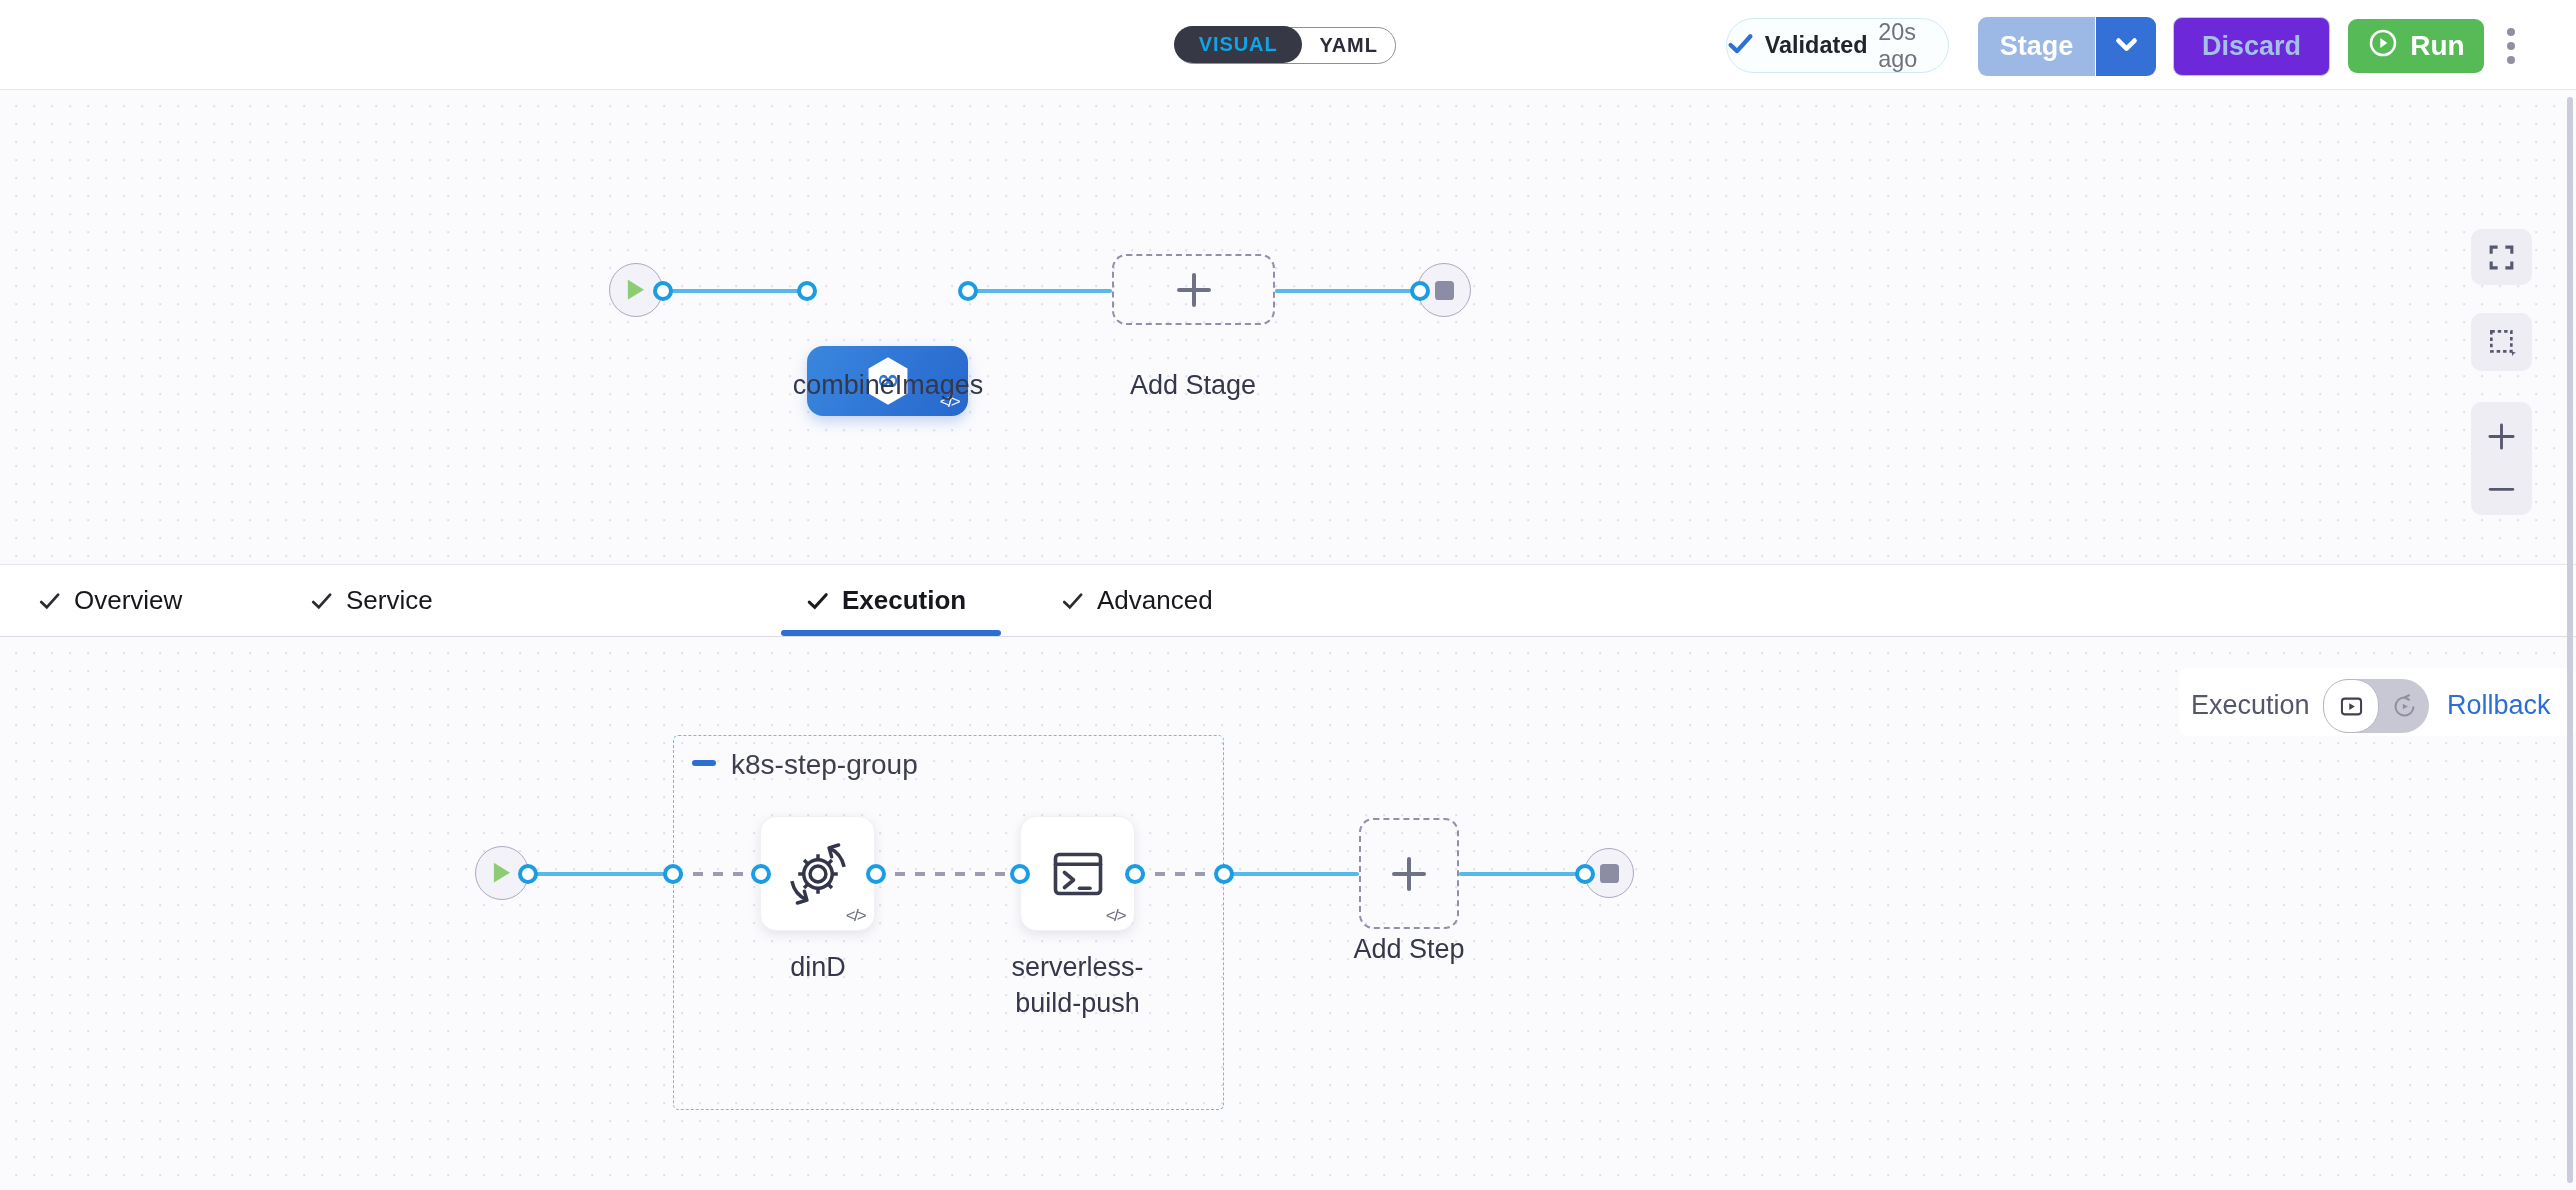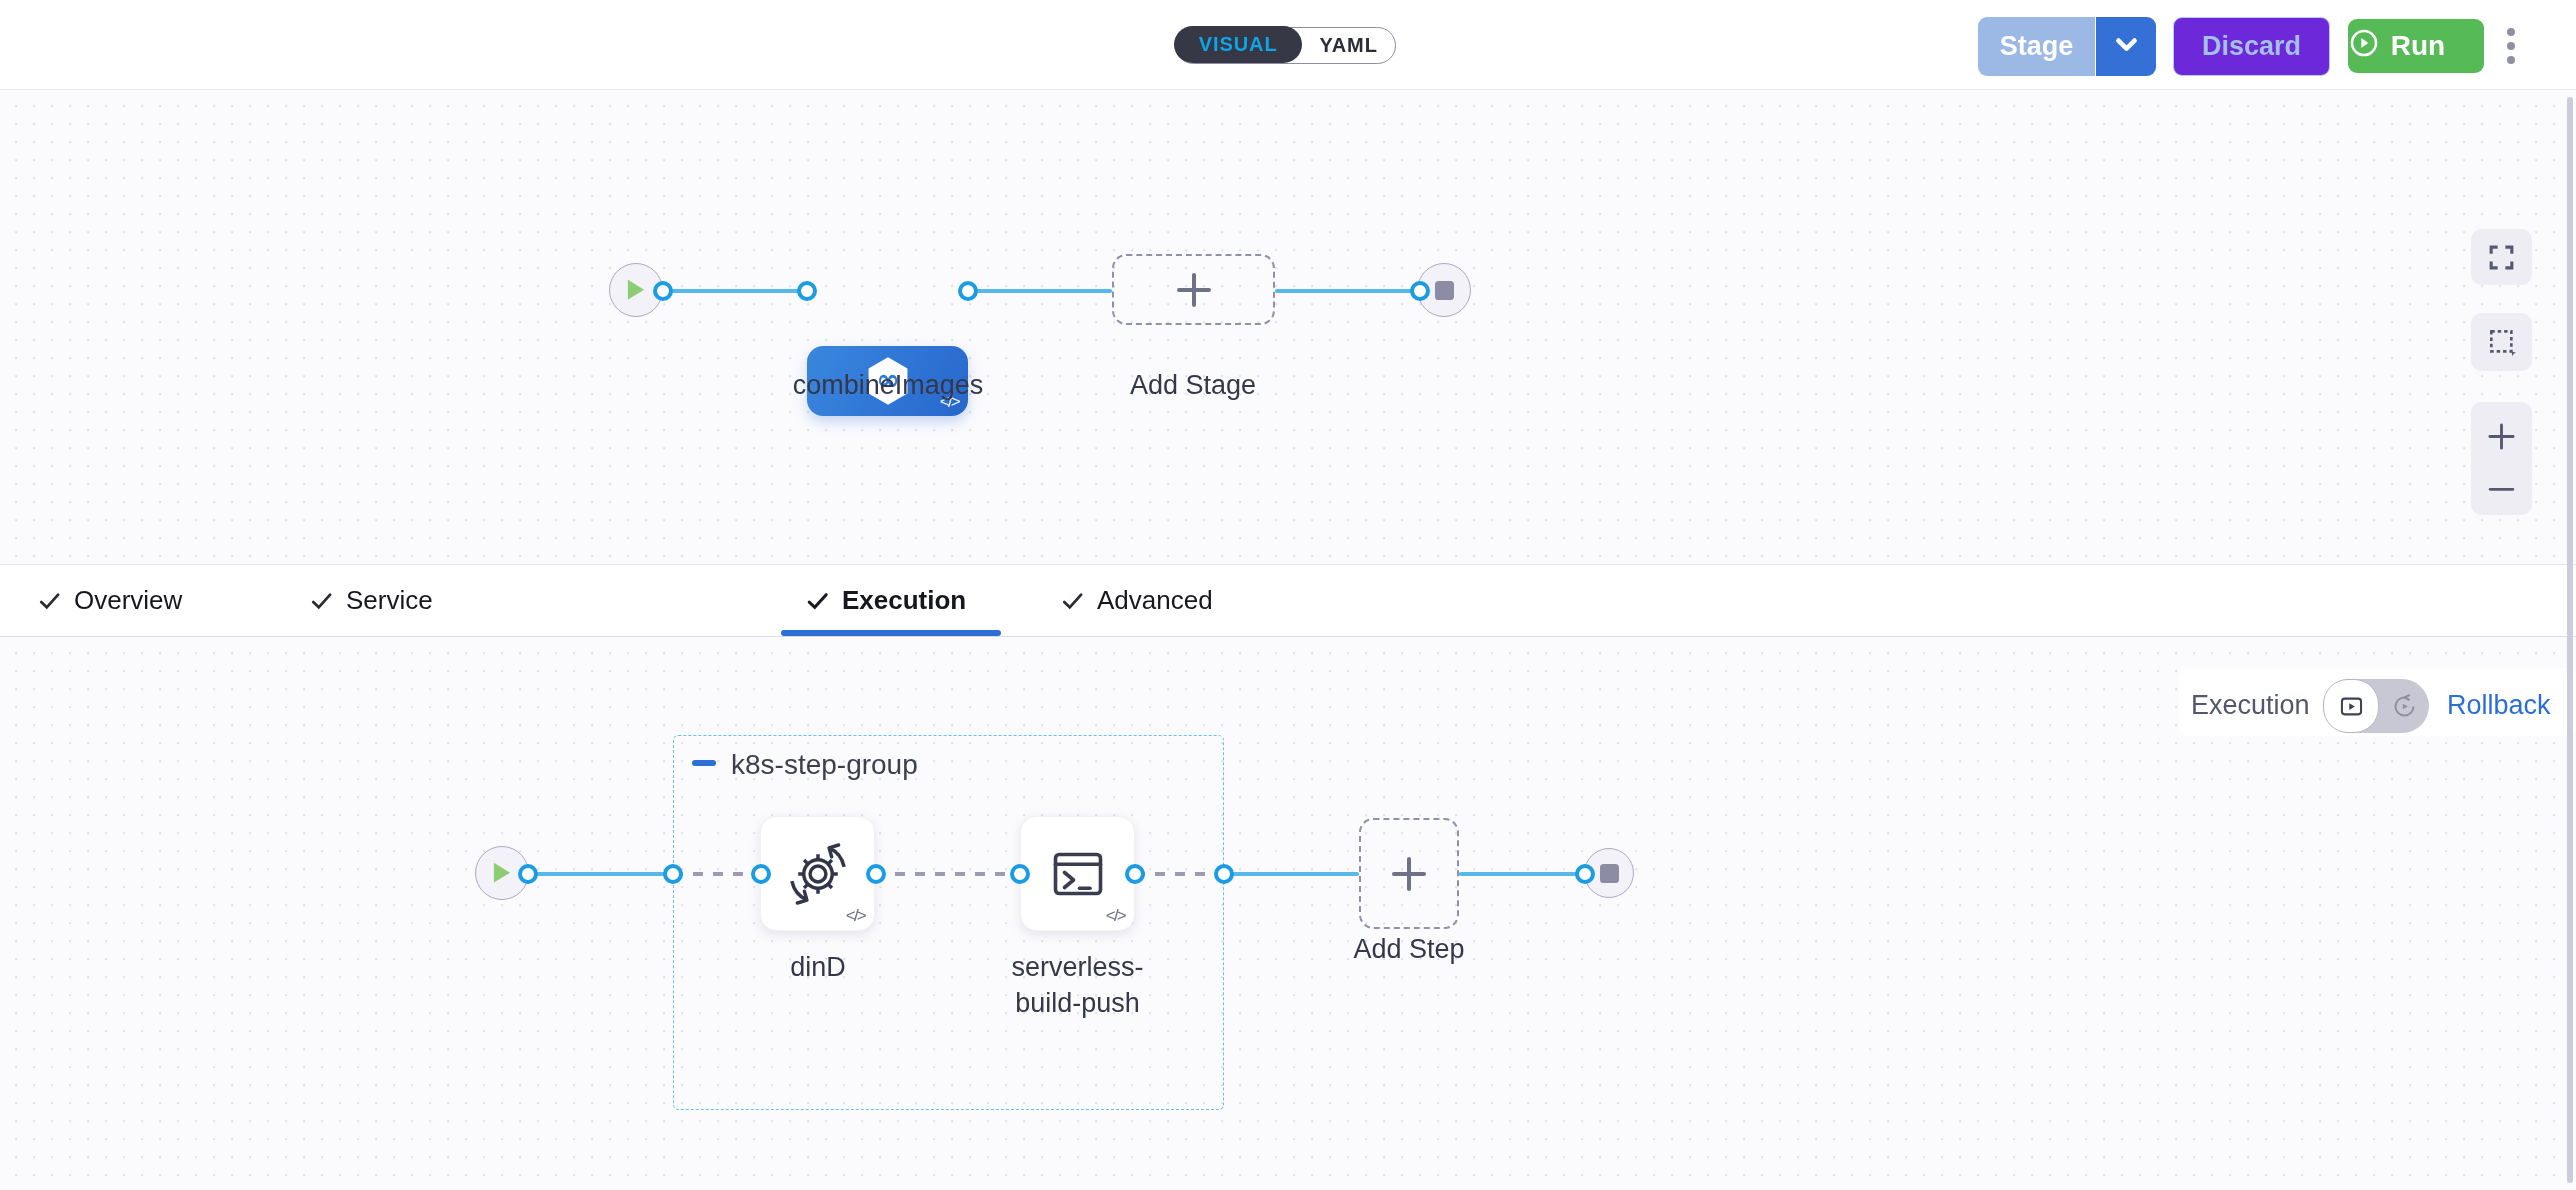--- a/index.html
+++ b/index.html
@@ -13,21 +13,21 @@
   .mode-toggle { position:absolute; left:1175px; top:27px; width:221px; height:37px; border:1.8px solid #8c8da2; border-radius:20px; background:#fff; display:flex; align-items:center; }
   .mode-visual { width:128px; height:37px; margin:-1.8px 0 0 -1.8px; background:#363846; border-radius:20px; color:#0ea5e9; font-size:20px; font-weight:bold; letter-spacing:0.9px; display:flex; align-items:center; justify-content:center; }
   .mode-yaml { flex:1; text-align:center; color:#2b2c38; font-size:20px; font-weight:bold; letter-spacing:0.9px; }
   .validated-pill { position:absolute; left:1726px; top:18px; width:223px; height:55px; border:1.8px solid #cfe9f6; background:#fbfeff; border-radius:28px; display:flex; align-items:center; justify-content:center; gap:10.8px; }
   .validated-label { font-size:23.4px; font-weight:bold; color:#22232c; }
   .validated-time { font-size:23.4px; color:#6f717c; }
   .save-split { position:absolute; left:1978px; top:17px; width:178px; height:59px; border-radius:9px; overflow:hidden; display:flex; }
   .save-main { width:118px; background:#9cb9e6; color:#fff; font-size:27px; font-weight:bold; display:flex; align-items:center; justify-content:center; border-right:1.8px solid #fff; }
   .save-caret { flex:1; background:#3470d6; display:flex; align-items:center; justify-content:center; }
   .discard-btn { position:absolute; left:2173px; top:17px; width:157px; height:59px; background:#6d28d9; border:1.8px solid #b6ccee; border-radius:9px; color:#a5c0e8; font-size:27px; font-weight:bold; display:flex; align-items:center; justify-content:center; }
-  .run-btn { position:absolute; left:2348px; top:19px; width:136px; height:54px; background:#56ba56; border-radius:9px; color:#fff; font-size:28px; font-weight:bold; display:flex; align-items:center; gap:10.8px; }
+  .run-btn { position:absolute; left:2348px; top:19px; width:136px; height:54px; background:#56ba56; border-radius:9px; color:#fff; font-size:28px; font-weight:bold; display:flex; align-items:center; justify-content:center; gap:10.8px; }
   .kebab { position:absolute; left:2495px; top:20px; width:31px; height:52px; display:flex; flex-direction:column; align-items:center; justify-content:center; gap:6.3px; }
   .kebab i { width:8px; height:8px; border-radius:50%; background:#8f90a1; }
 
   
   .canvas { position:absolute; left:0; width:2576px; background-color:#fbfbfe;
     background-image: radial-gradient(circle, #dcdde8 1.4px, transparent 1.4px);
     background-size: 18px 18px; background-position: 7.2px 7.2px; }
   .canvas-top { top:90px; height:475px; }
   .canvas-bottom { top:637px; height:553px; }
 
@@ -75,20 +75,29 @@
 
 <div class="page">
 
   <div class="header">
 
     <div class="mode-toggle">
       <div class="mode-visual">VISUAL</div>
       <div class="mode-yaml">YAML</div>
     </div>
 
+    <div class="validated-pill">
+      <span>
+        <svg width="27" height="23.4" viewBox="0 0 15 13" fill="none" stroke="#2d72d2" stroke-width="2.4" stroke-linecap="round" stroke-linejoin="round">
+          <polyline points="2,7.2 5.6,10.6 13,2.4"></polyline>
+        </svg>
+      </span>
+      <span class="validated-label">Validated</span>
+      <span class="validated-time">20s ago</span>
+    </div>
 
     <div class="save-split">
       <div class="save-main">Stage</div>
       <div class="save-caret">
         <span>
           <svg width="25" height="18" viewBox="0 0 14 10" fill="none" stroke="#fff" stroke-width="2.6" stroke-linecap="round" stroke-linejoin="round">
             <polyline points="2.5,2.5 7,7 11.5,2.5"></polyline>
           </svg>
         </span>
       </div>

